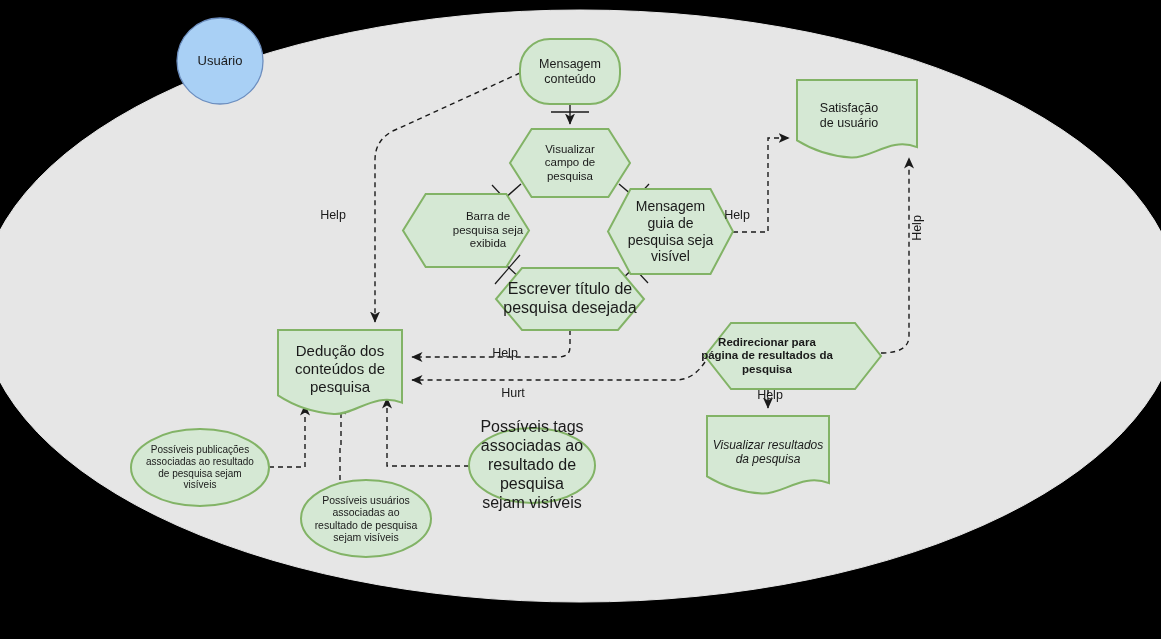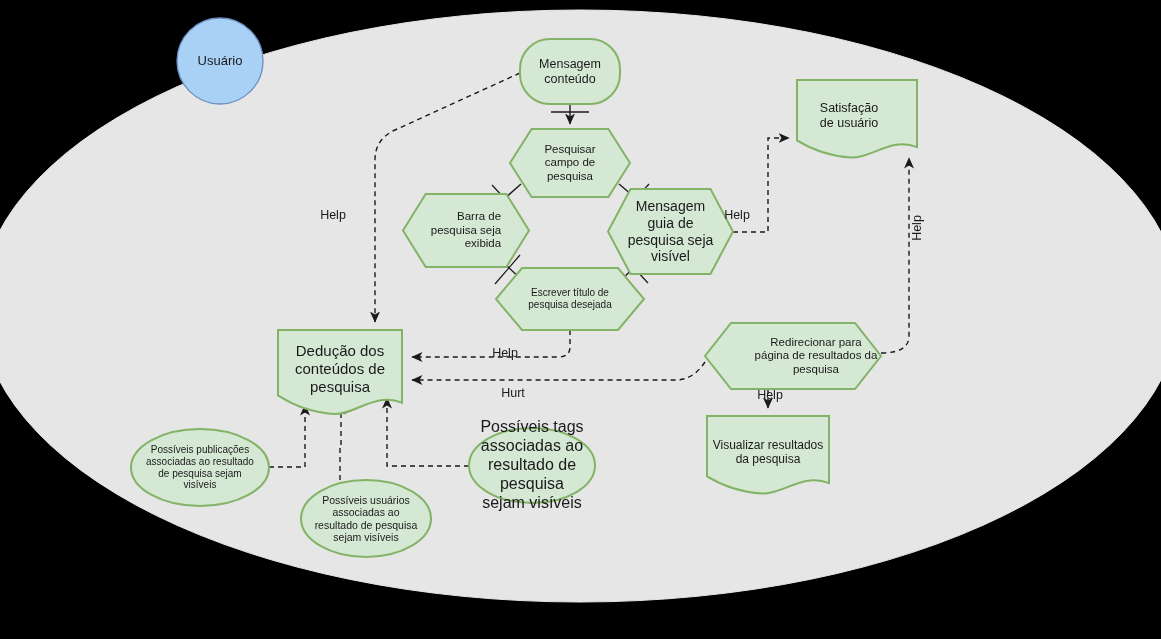--- a/index.html
+++ b/index.html
@@ -131,41 +131,41 @@
           <rect x="469" y="428" width="126" height="75" rx="63" ry="37.5" fill="#d5e8d4" stroke="#82b366" stroke-width="2"></rect>
         </g>
       </g>
 
   </svg>
 
   <div id="nodeLabels">
       <div class="nodeLabel" style="left: 177px; top: 18px; width: 86px; height: 86px; font-size: 13px;">Usuário</div>
       <div class="nodeLabel" style="left: 520px; top: 39px; width: 100px; height: 65px; font-size: 12.5px;">Mensagem
 conteúdo</div>
-      <div class="nodeLabel" style="left: 510px; top: 129px; width: 120px; height: 68px; font-size: 11.5px;">Pesquisar
+      <div class="nodeLabel" style="left: 510px; top: 129px; width: 120px; height: 68px; font-size: 11.5px;">Visualizar
 campo de
 pesquisa</div>
-      <div class="nodeLabel" style="left: 403px; top: 194px; width: 126px; height: 73px; font-size: 11.5px; text-align: right;">Barra de
+      <div class="nodeLabel" style="left: 425px; top: 194px; width: 126px; height: 73px; font-size: 11.5px;">Barra de
 pesquisa seja
 exibida</div>
       <div class="nodeLabel" style="left: 608px; top: 189px; width: 125px; height: 85px; font-size: 14px;">Mensagem
 guia de
 pesquisa seja
 visível</div>
-      <div class="nodeLabel" style="left: 496px; top: 268px; width: 148px; height: 62px; font-size: 10px;">Escrever título de
+      <div class="nodeLabel" style="left: 496px; top: 268px; width: 148px; height: 62px; font-size: 16px;">Escrever título de
 pesquisa desejada</div>
       <div class="nodeLabel" style="left: 278px; top: 330px; width: 124px; height: 78px; font-size: 15px;">Dedução dos
 conteúdos de
 pesquisa</div>
       <div class="nodeLabel" style="left: 797px; top: 80px; width: 104px; height: 72px; font-size: 12.5px;">Satisfação
 de usuário</div>
-      <div class="nodeLabel" style="left: 728px; top: 323px; width: 176px; height: 66px; font-size: 11.5px;">Redirecionar para
+      <div class="nodeLabel" style="left: 679px; top: 323px; width: 176px; height: 66px; font-size: 11.5px; font-weight: bold;">Redirecionar para
 página de resultados da
 pesquisa</div>
-      <div class="nodeLabel" style="left: 707px; top: 416px; width: 122px; height: 72px; font-size: 12px;">Visualizar resultados
+      <div class="nodeLabel" style="left: 707px; top: 416px; width: 122px; height: 72px; font-size: 12px; font-style: italic;">Visualizar resultados
 da pesquisa</div>
       <div class="nodeLabel" style="left: 131px; top: 429px; width: 138px; height: 77px; font-size: 10px;">Possíveis publicações
 associadas ao resultado
 de pesquisa sejam
 visíveis</div>
       <div class="nodeLabel" style="left: 301px; top: 480px; width: 130px; height: 77px; font-size: 10.5px;">Possíveis usuários
 associadas ao
 resultado de pesquisa
 sejam visíveis</div>
       <div class="nodeLabel" style="left: 469px; top: 428px; width: 126px; height: 75px; font-size: 16px;">Possíveis tags

